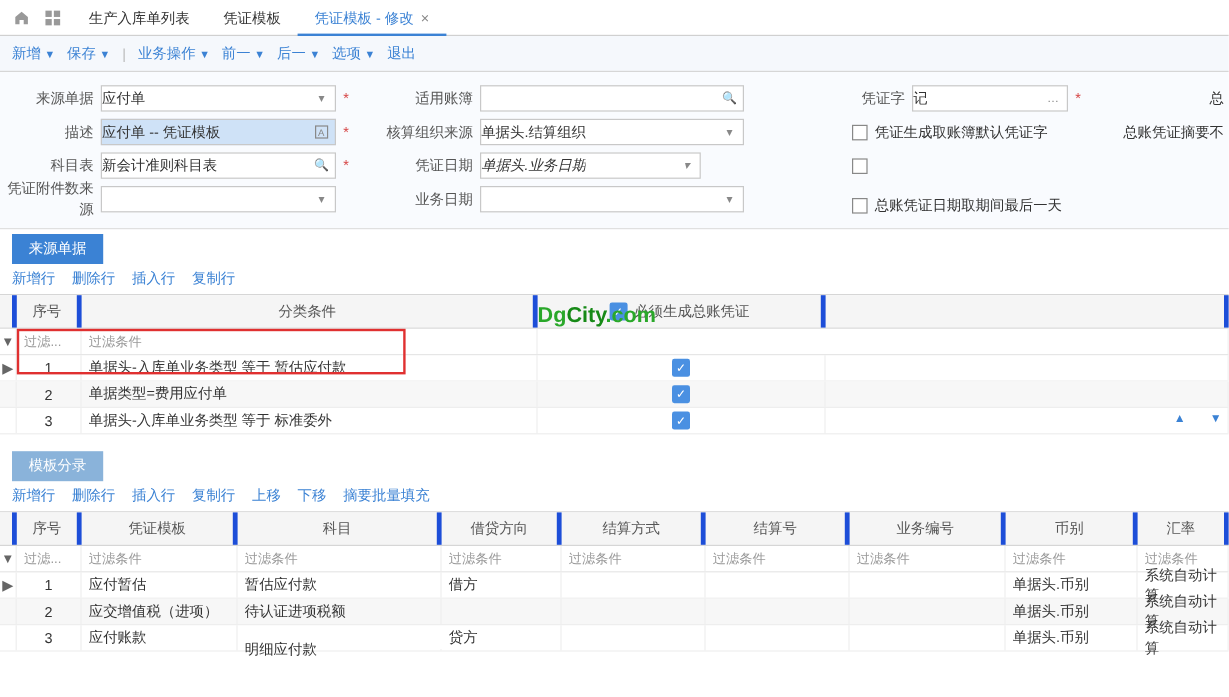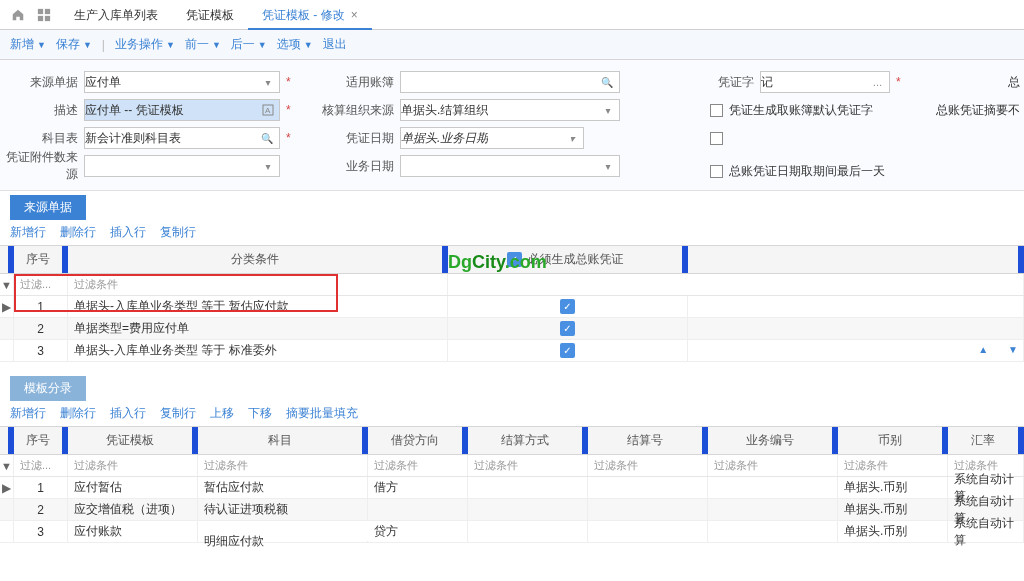--- a/index.html
+++ b/index.html
@@ -23,21 +23,21 @@
 .input.highlight { background: #cfe2f7; }
 .req { color: #d64545; margin-left: 6px; }
 .ellips { letter-spacing: 1px; }
 .chk-row { display: flex; align-items: center; gap: 6px; color: #333; }
 .chk { width: 13px; height: 13px; border: 1px solid #888; background: #fff; }
 .section-tab { display: inline-block; background: #3b82d4; color: #fff; padding: 4px 14px; margin-top: 4px; }
 .row-toolbar { padding: 4px 10px; color: #3b82d4; display: flex; gap: 14px; }
 .row-toolbar span { cursor: pointer; }
 .grid { border-top: 1px solid #d6d6d6; position: relative; }
 .grid-head { display: flex; background: #f5f5f5; border-bottom: 1px solid #d6d6d6; height: 28px; align-items: stretch; }
-.gh-cell { border-right: 6px solid #1d4ed8; display: flex; align-items: center; justify-content: center; color: #555; position: relative; }
+.gh-cell { border-right: 4px solid #1d4ed8; display: flex; align-items: center; justify-content: center; color: #555; position: relative; }
 .grid-filter { display: flex; height: 22px; background: #fff; border-bottom: 1px solid #e6e6e6; }
 .gf-cell { border-right: 1px solid #eee; display: flex; align-items: center; padding: 0 6px; color: #999; font-size: 11px; }
 .grid-row { display: flex; height: 22px; border-bottom: 1px solid #eee; align-items: stretch; }
 .grid-row.alt { background: #f7f7f7; }
 .gr-cell { border-right: 1px solid #eee; display: flex; align-items: center; padding: 0 6px; }
 .checkbox-blue { width: 15px; height: 15px; background: #4a90e2; border-radius: 2px; display: inline-flex; align-items: center; justify-content: center; color: #fff; font-size: 10px; }
 .red-box { position: absolute; border: 2px solid #e03030; pointer-events: none; }
 .watermark { position: absolute; color: #2aa82a; font-weight: bold; font-size: 18px; pointer-events: none; font-family: Arial, sans-serif; }
 .scroll-arrows { position: absolute; right: 6px; display: flex; gap: 20px; color: #3b82d4; font-size: 10px; }
 .row-marker { width: 14px; display: flex; align-items: center; justify-content: center; color: #666; }

